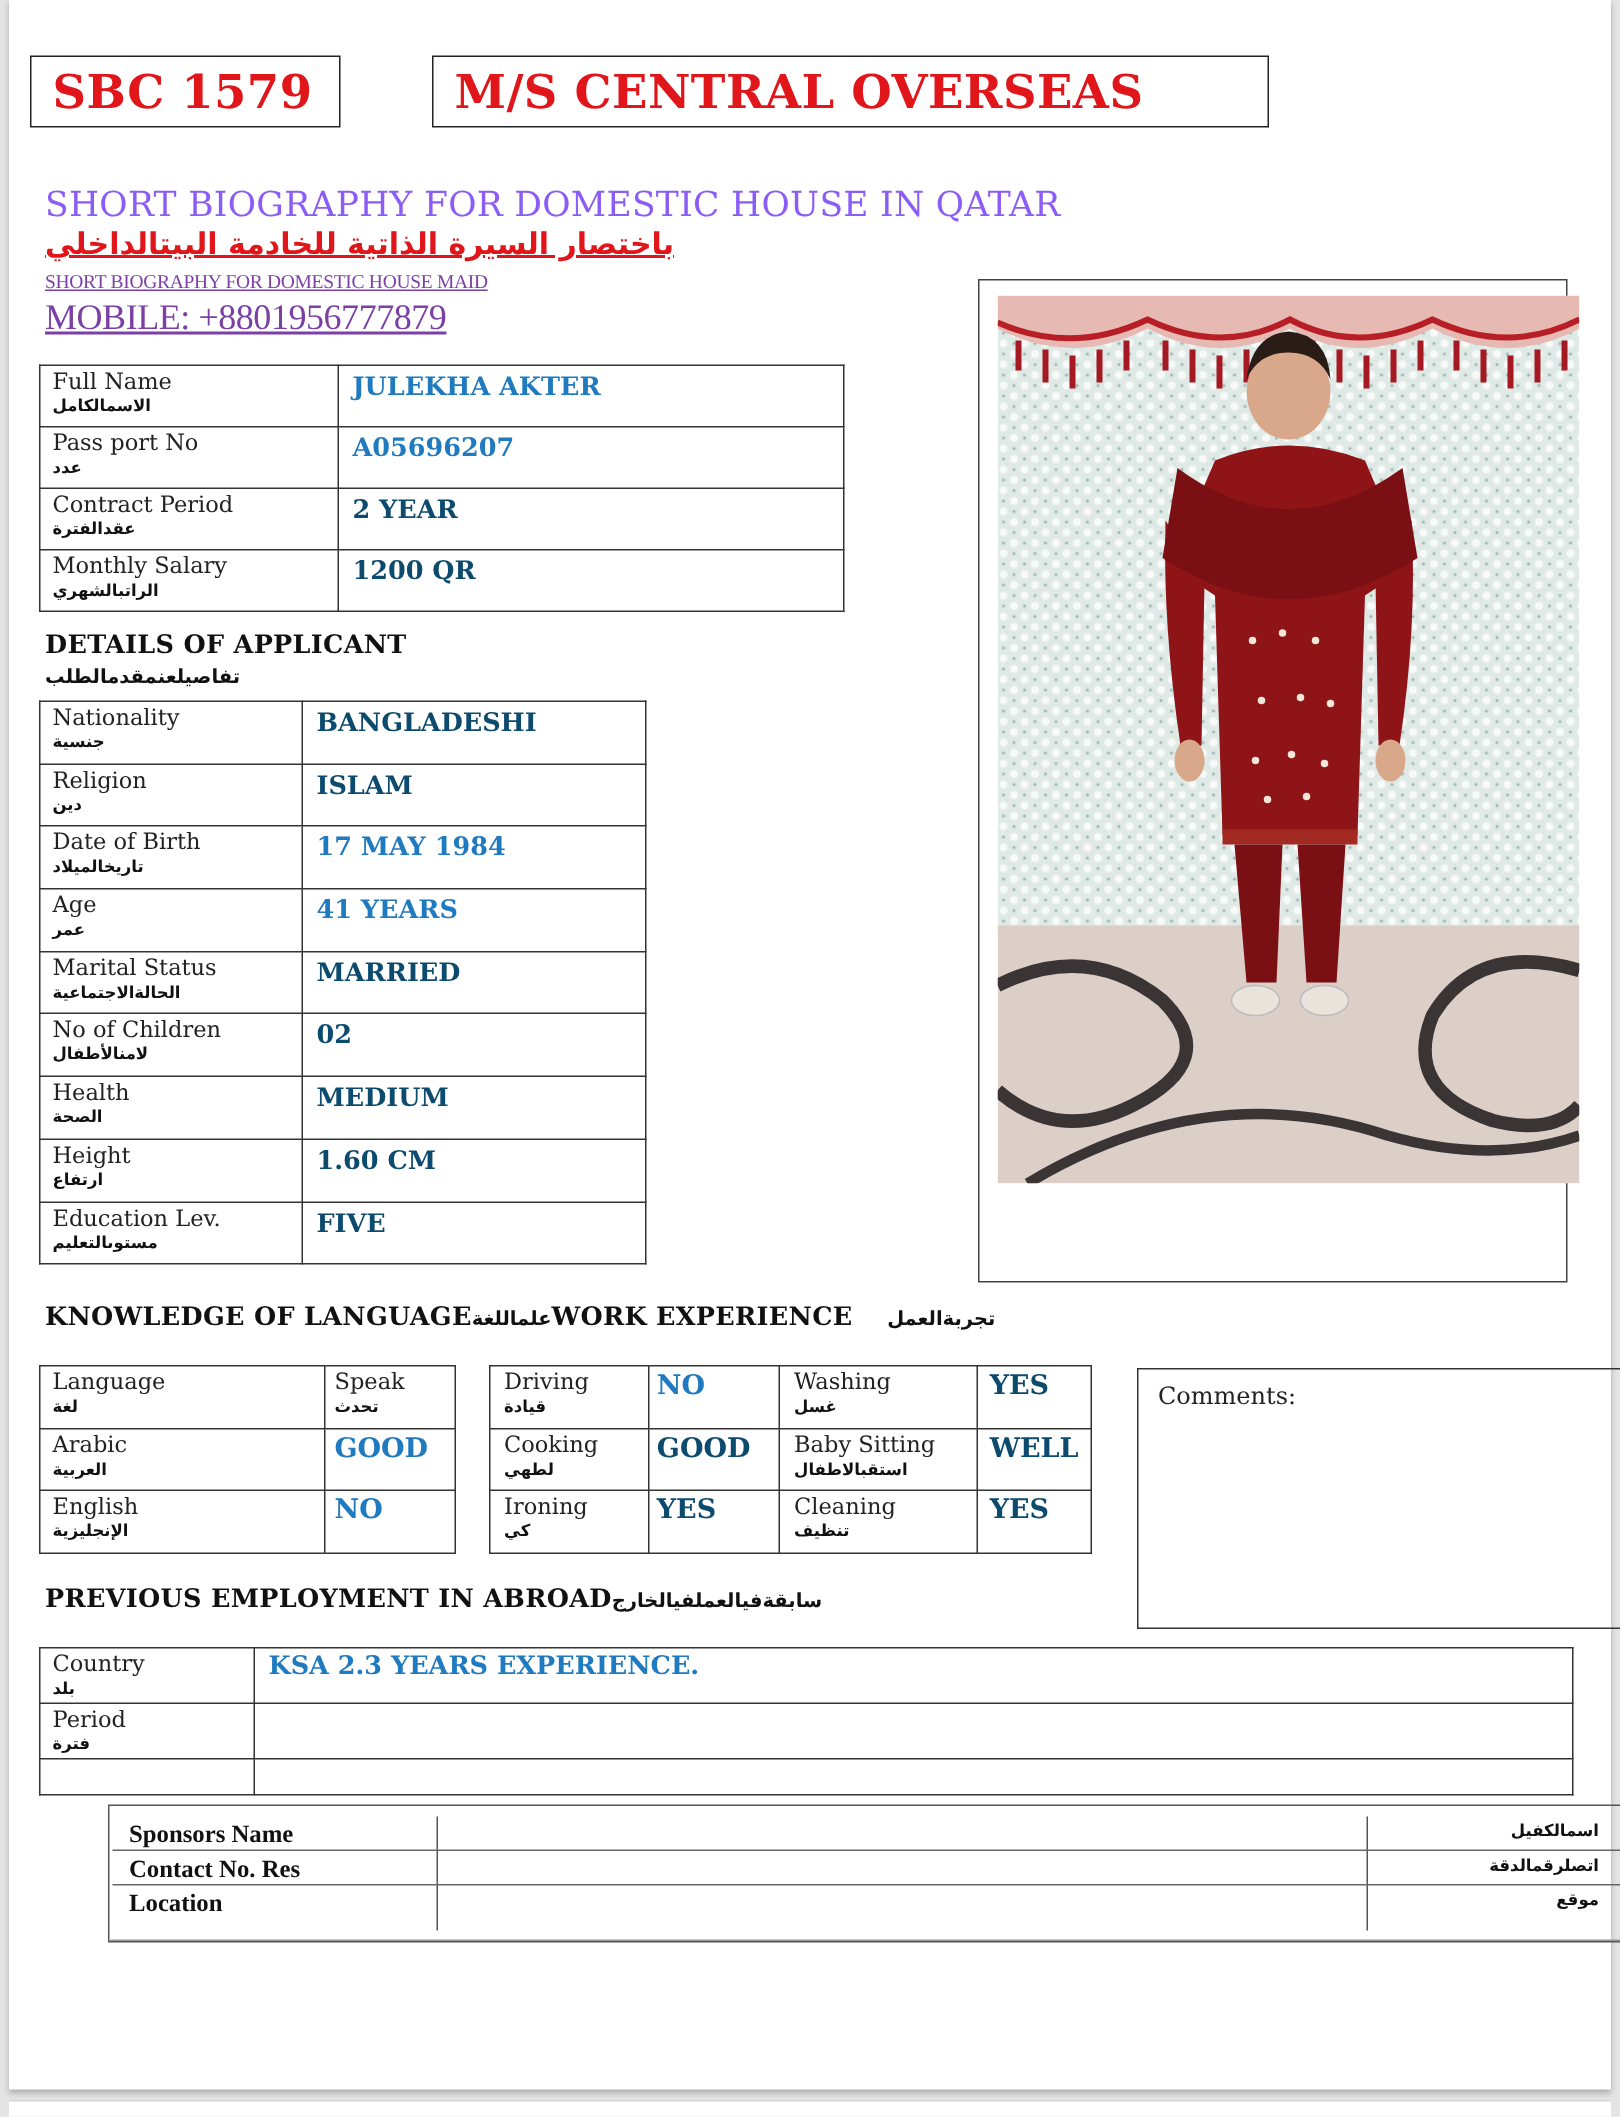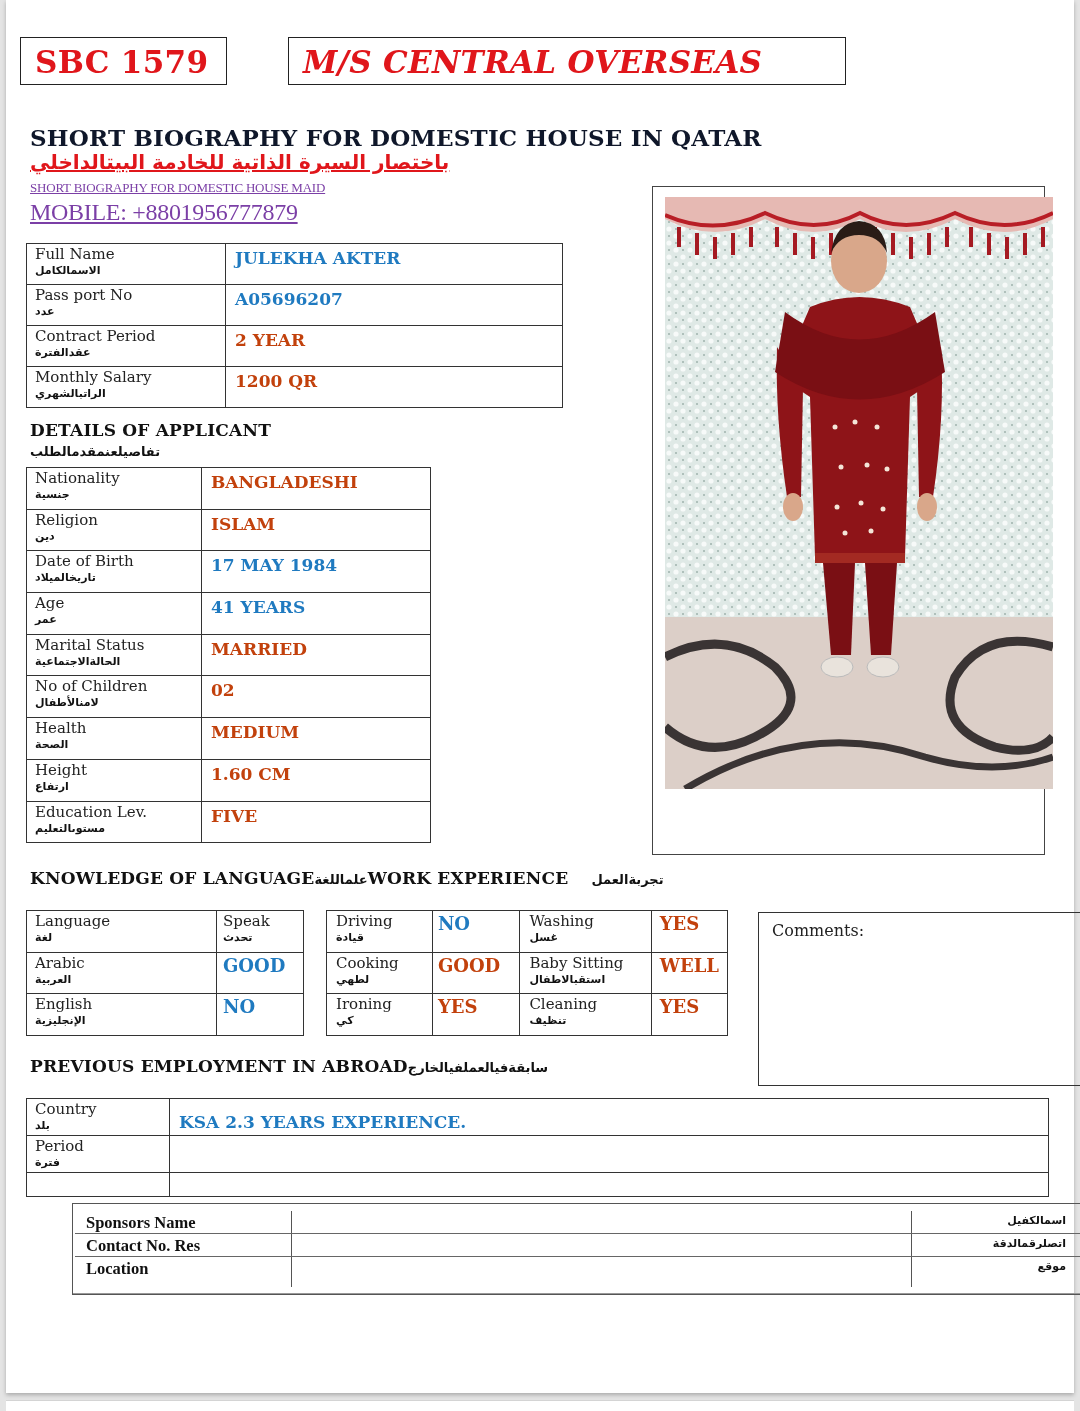--- a/index.html
+++ b/index.html
@@ -18,32 +18,32 @@
   .abs { position: absolute; }
   .boxed { border: 1.5px solid #222; }
 
   .code-box { left: 14px; top: 37px; width: 207px; height: 48px; }
   .company-box { left: 282px; top: 37px; width: 558px; height: 48px; }
   .red-title {
     font-family: "DejaVu Serif", serif; font-weight: bold; color: #e0161b;
     font-size: 31px; line-height: 48px; letter-spacing: 0.3px;
   }
   .code-box .red-title { padding-left: 14px; }
-  .company-box .red-title { padding-left: 14px; font-style: italic; }
-
-  .h-green { left: 24px; top: 124px; font-size: 23px; font-weight: bold; color: #0f172a; letter-spacing: 0.2px; }
+  .company-box .red-title { padding-left: 14px; }
+
+  .h-green { left: 24px; top: 124px; font-size: 23px; font-weight: normal; color: #8b5cf6; letter-spacing: 0.2px; }
   .ar-red { left: 24px; top: 150px; font-size: 20px; color: #e0161b; text-decoration: underline; font-family: "DejaVu Sans", sans-serif; font-weight: bold; direction: rtl; }
   .h-purple { left: 24px; top: 180px; font-size: 13px; color: #7b3fa6; text-decoration: underline; font-family: "Liberation Serif", serif; letter-spacing: -0.2px; }
   .mobile { left: 24px; top: 199px; font-size: 24px; color: #7b3fa6; text-decoration: underline; font-family: "Liberation Serif", serif; letter-spacing: -0.3px; }
 
   table { border-collapse: collapse; position: absolute; }
   td { border: 1.2px solid #333; vertical-align: top; padding: 2px 8px 0 8px; }
   .lbl-en { font-family: "DejaVu Serif", serif; font-size: 15px; line-height: 17px; color: #222; }
   .lbl-ar { font-family: "DejaVu Sans", sans-serif; font-size: 11px; line-height: 15px; font-weight: bold; color: #111; direction: rtl; text-align: left; unicode-bidi: plaintext; }
-  .val { font-family: "DejaVu Serif", serif; font-weight: bold; font-size: 17px; line-height: 22px; color: #c2410c; }
+  .val { font-family: "DejaVu Serif", serif; font-weight: bold; font-size: 17px; line-height: 22px; color: #0c4a6e; }
   .val.blue { color: #1f7ac0; }
 
   .t-top { left: 20px; top: 243px; width: 537px; }
   .t-top td { height: 41px; }
   .t-top td:first-child { width: 199px; }
   .t-top td.v { padding-left: 9px; padding-top: 3px; }
 
   .sec-head { font-family: "DejaVu Serif", serif; font-weight: bold; font-size: 17px; color: #111; letter-spacing: 0.2px; }
   .sec-ar { font-family: "DejaVu Sans", sans-serif; font-weight: bold; font-size: 13px; color: #111; }
 
@@ -66,21 +66,21 @@
   .t-work td.c4 { padding-left: 8px; }
   .t-work .val { font-size: 18px; }
 
   .comments-box { left: 752px; top: 912px; width: 348px; height: 174px; border: 1.5px solid #333; }
   .comments-box span { position: absolute; left: 13px; top: 8px; font-size: 16px; font-family: "DejaVu Serif", serif; color: #222; }
 
   .t-prev { left: 20px; top: 1098px; width: 1023px; }
   .t-prev td { height: 37px; }
   .t-prev td:first-child { width: 143px; }
   .t-prev tr:last-child td { height: 24px; }
-  .t-prev td.v { padding-left: 9px; padding-top: 12px; }
+  .t-prev td.v { padding-left: 9px; padding-top: 1px; }
 
   .sponsor-box { left: 30px; top: 1203px; width: 1013px; height: 92px; border: 1.5px solid #555; box-shadow: inset 0 -1px 0 #999; margin-left: 36px; }
   .sp-inner { position: absolute; left: 2px; top: 7px; right: 2px; height: 76px; }
   .sp-row { position: absolute; left: 0; right: 0; height: 23px; border-bottom: 1px solid #666; }
   .sp-row.last { border-bottom: none; }
   .sp-label { position: absolute; left: 11px; top: 2px; font-family: "Liberation Serif", serif; font-weight: bold; font-size: 16.5px; color: #111; }
   .sp-ar { position: absolute; right: 16px; top: 3px; font-family: "DejaVu Sans", sans-serif; font-weight: bold; font-size: 11px; direction: rtl; color: #111; }
   .sp-vline1 { position: absolute; left: 216px; top: 0; width: 1px; height: 76px; background: #555; }
   .sp-vline2 { position: absolute; left: 836px; top: 0; width: 1px; height: 76px; background: #555; }
   .sp-vline3 { position: absolute; right: 0; top: 0; width: 1.5px; height: 76px; background: #333; }

